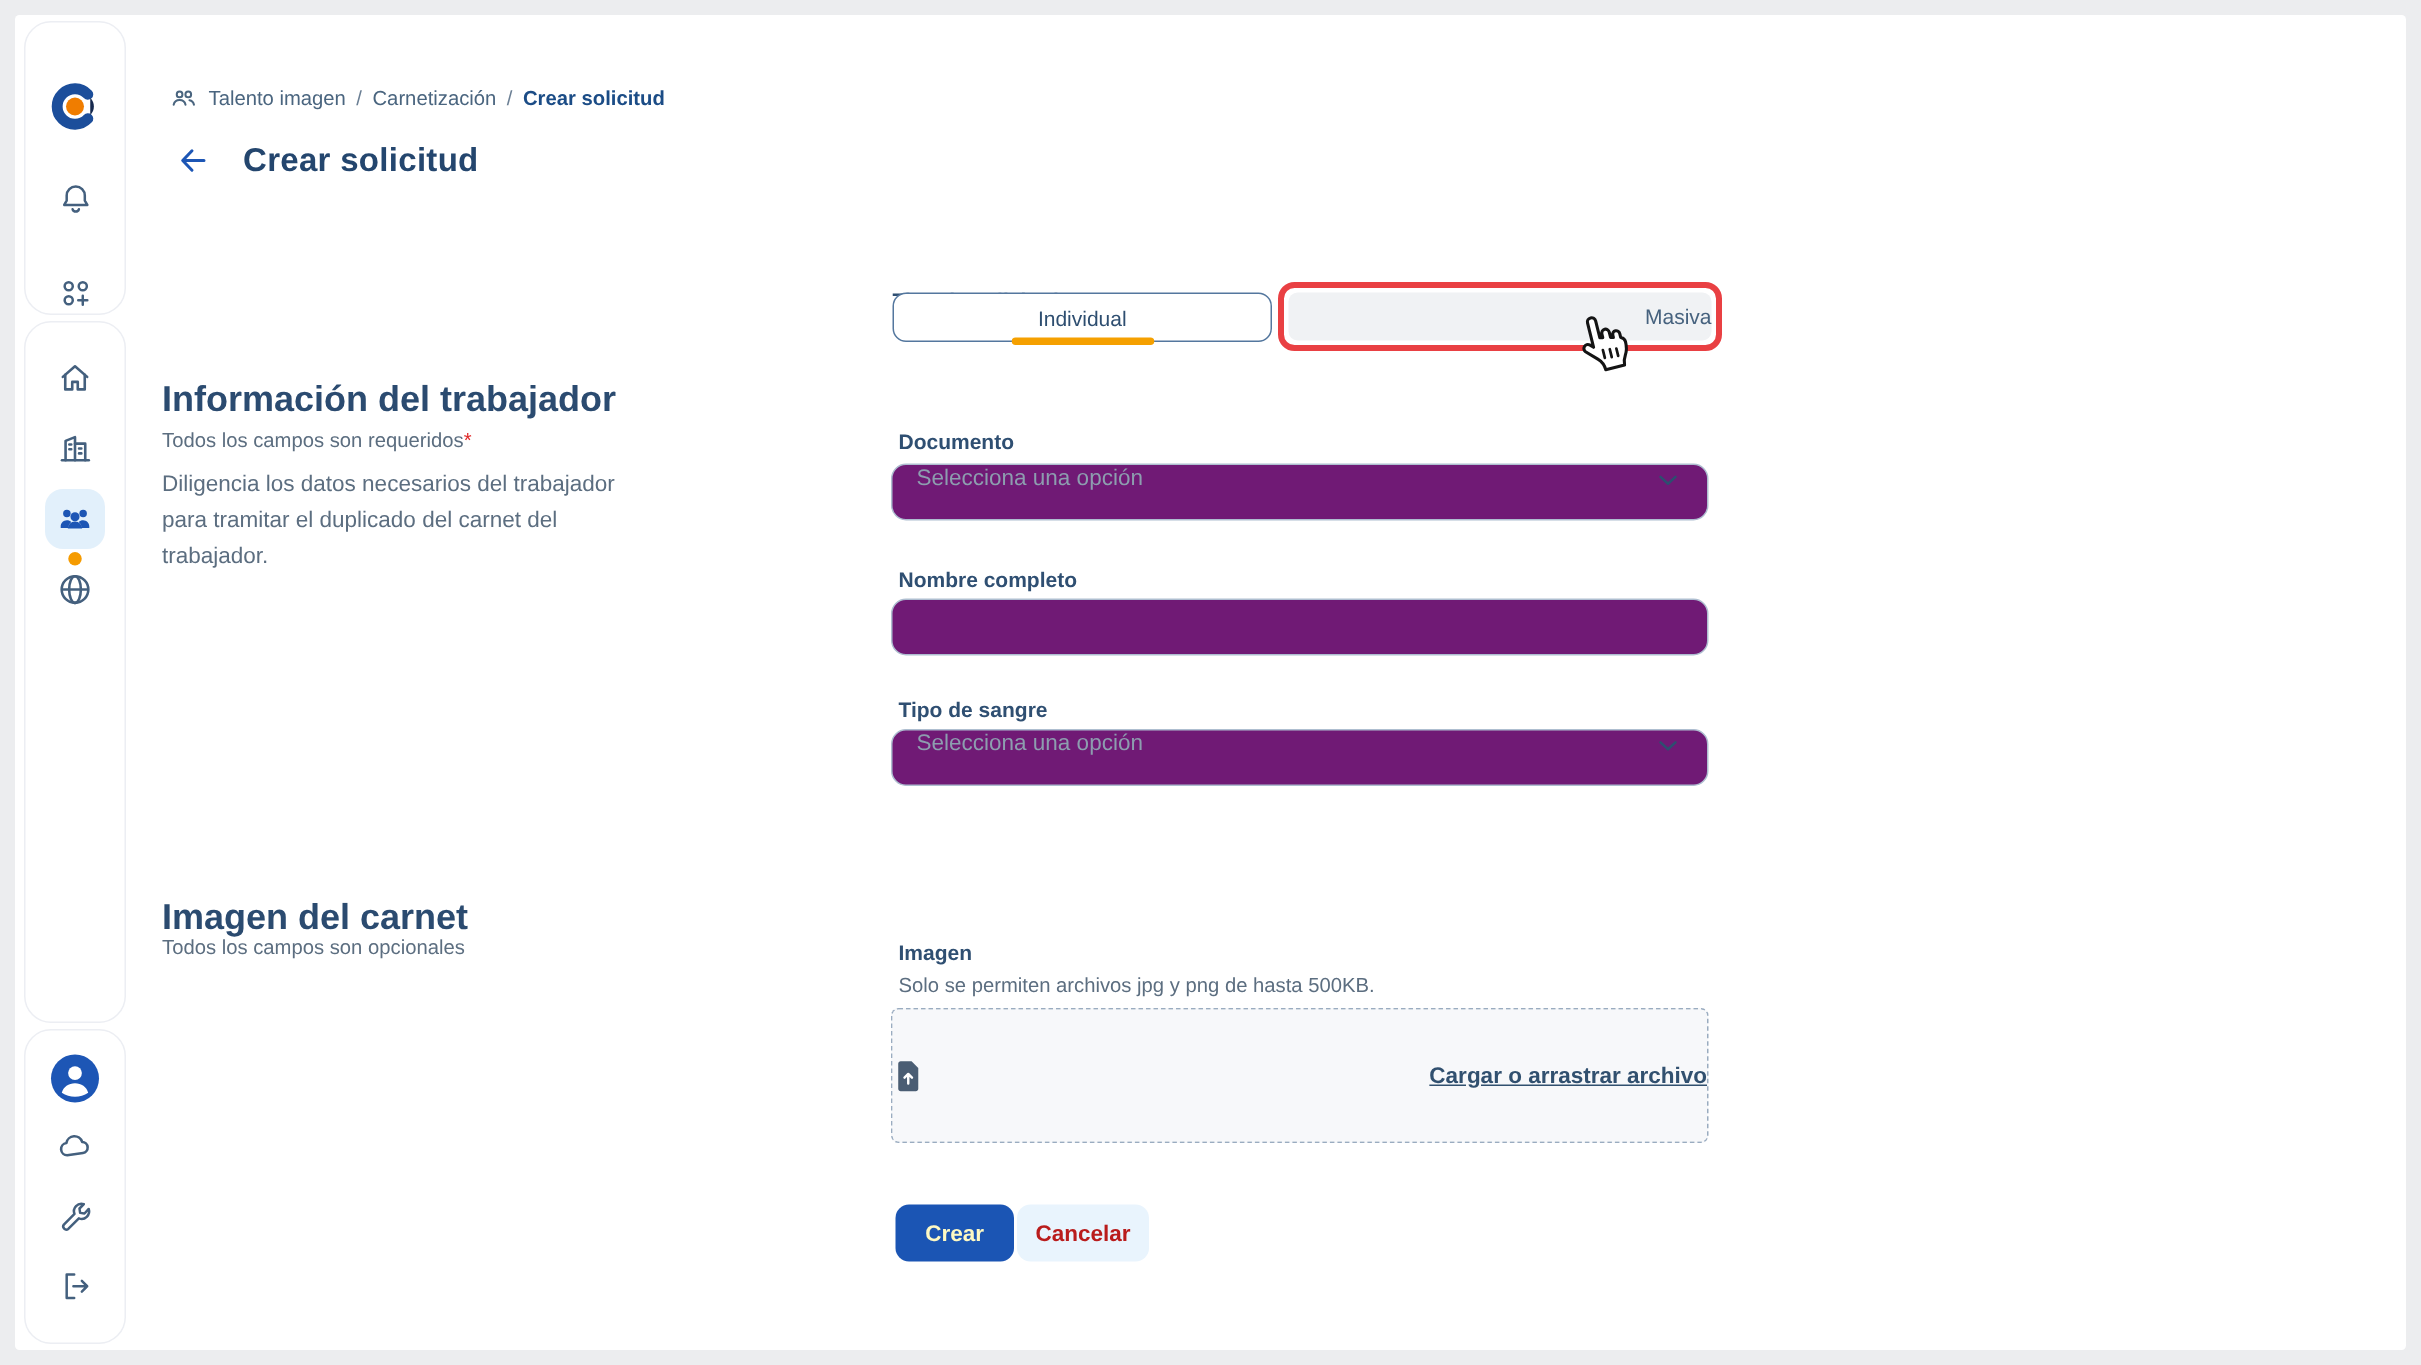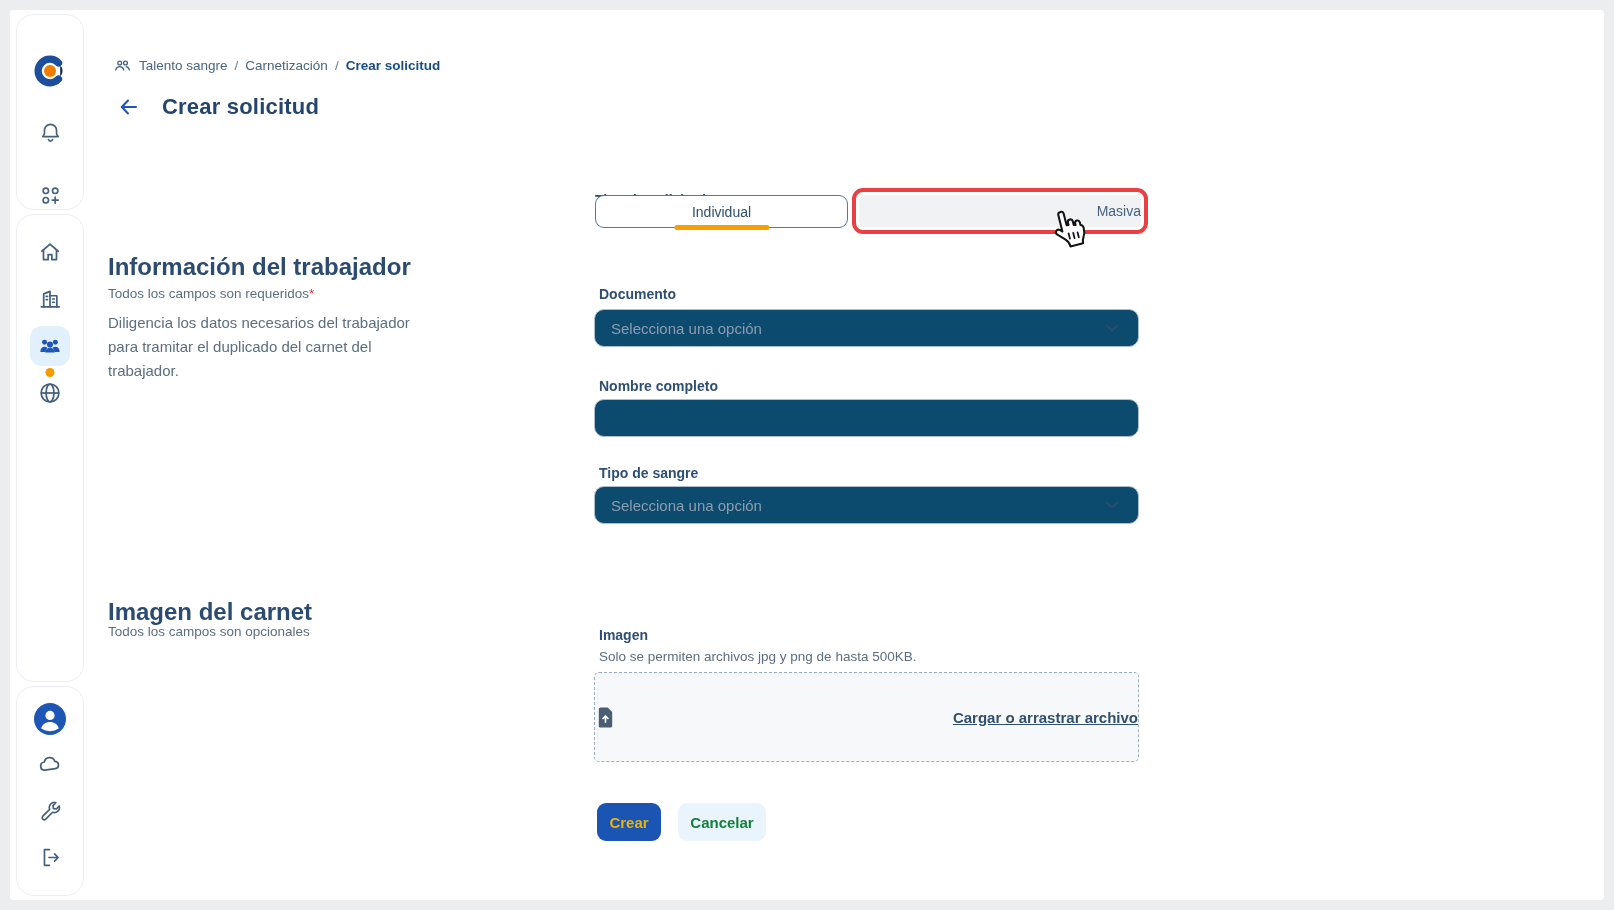--- a/index.html
+++ b/index.html
@@ -57,22 +57,22 @@
   .section-note { position:absolute; left:98px; font-size:13.5px; color:#5C6E80; }
   .section-note .star { color:#E02B2B; }
   .section-desc { position:absolute; left:98px; font-size:15px; color:#5C6E80; line-height:24px; }
 
   
   .field-label { position:absolute; font-size:14px; font-weight:700; color:#2F4F72; }
   .hint-text   { position:absolute; font-size:13.5px; color:#5C6E80; }
 
   .select-box, .text-input {
     position:absolute; width:545px; height:38px;
-    border:1px solid #AEBED0; border-radius:10px; background:#0c4a6e;
-    display:flex; align-items:center; padding:0 16px; cursor:pointer;
+    border:1px solid #AEBED0; border-radius:10px; background:#701a75;
+    display:flex; padding:0 16px; cursor:pointer;
   }
   .select-box .ph { font-size:15px; color:#8D9DAF; flex:1; }
   .select-box svg { flex:0 0 auto; }
   .text-input input {
     width:100%; height:100%; border:none; outline:none; background:transparent;
     font-size:15px; color:#2F4F72; font-family:"Liberation Sans", sans-serif;
   }
 
   
   .toggle-label { position:absolute; left:585px; top:162px; font-size:14px; font-weight:700; color:#2F4F72;margin-top:20px; }
@@ -100,27 +100,27 @@
   
   .upload-box {
     position:absolute; left:584px; top:662px; width:545px; height:90px;
     background:#F7F8FA; border:1.5px dashed #9AACC0; border-radius:5px;
     display:flex; align-items:center; justify-content:space-between; gap:12px; cursor:pointer;
   }
   .upload-link { font-size:15px; font-weight:700; color:#31506F; text-decoration:underline; }
 
   
   .btn-create {
-    position:absolute; left:587px; top:793px; width:64px; height:38px;
-    background:#1B55B4; color:#eab308; border:none; border-radius:9px;
+    position:absolute; left:587px; top:793px; width:79px; height:38px;
+    background:#1B55B4; color:#fef9c3; border:none; border-radius:9px;
     font-size:15px; font-weight:700; cursor:pointer; font-family:"Liberation Sans", sans-serif;
   }
   .btn-cancel {
     position:absolute; left:668px; top:793px; width:88px; height:38px;
-    background:#E9F4FD; color:#15803d; border:none; border-radius:9px;
+    background:#E9F4FD; color:#b91c1c; border:none; border-radius:9px;
     font-size:15px; font-weight:700; cursor:pointer; font-family:"Liberation Sans", sans-serif;
   }
 
   
   .cursor-hand {
     position:absolute; left:1035px; top:197px; width:44px; height:46px;
     transform:rotate(-14deg); pointer-events:none; z-index:20;
   }
 </style>
 </head>
@@ -216,21 +216,21 @@
     </div>
   </nav>
 
   <div class="breadcrumb">
     <svg width="19" height="19" viewBox="0 0 24 24" fill="none" stroke="#4A657F" stroke-width="1.7" stroke-linecap="round">
       <circle cx="8.5" cy="8.8" r="2.4"></circle>
       <circle cx="15.8" cy="8.8" r="2.4"></circle>
       <path d="M3.5 17.5c.5-2.4 2.5-4 5-4s4.5 1.6 5 4"></path>
       <path d="M16.8 13.6c2 .3 3.4 1.8 3.8 3.9"></path>
     </svg>
-    <span class="crumb">Talento sangre</span>
+    <span class="crumb">Talento imagen</span>
     <span class="sep">/</span>
     <span class="crumb">Carnetización</span>
     <span class="sep">/</span>
     <span class="crumb current">Crear solicitud</span>
   </div>
 
   <div class="title-row">
     <span class="back-arrow">
       <svg width="24" height="24" viewBox="0 0 24 24" fill="none" stroke="#1D56B5" stroke-width="2" stroke-linecap="round" stroke-linejoin="round">
         <path d="M19 12H5.5 M11 5.5 4.8 12l6.2 6.5"></path>

